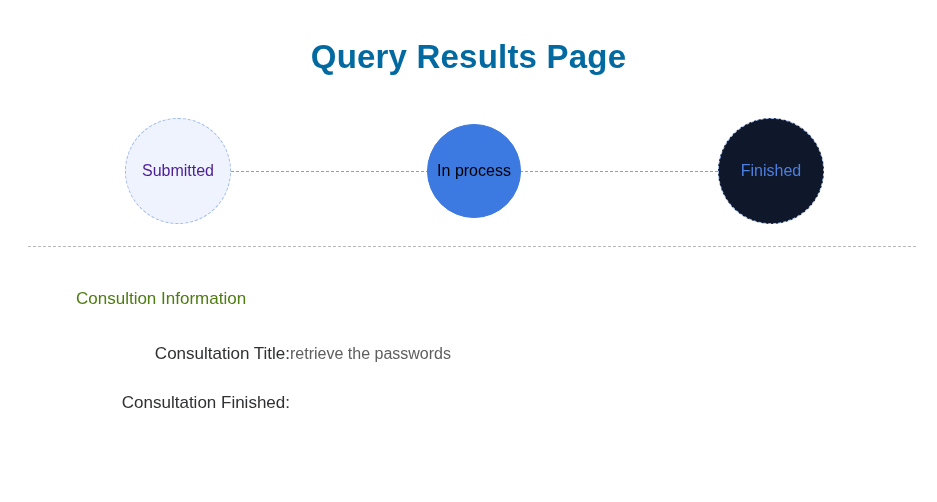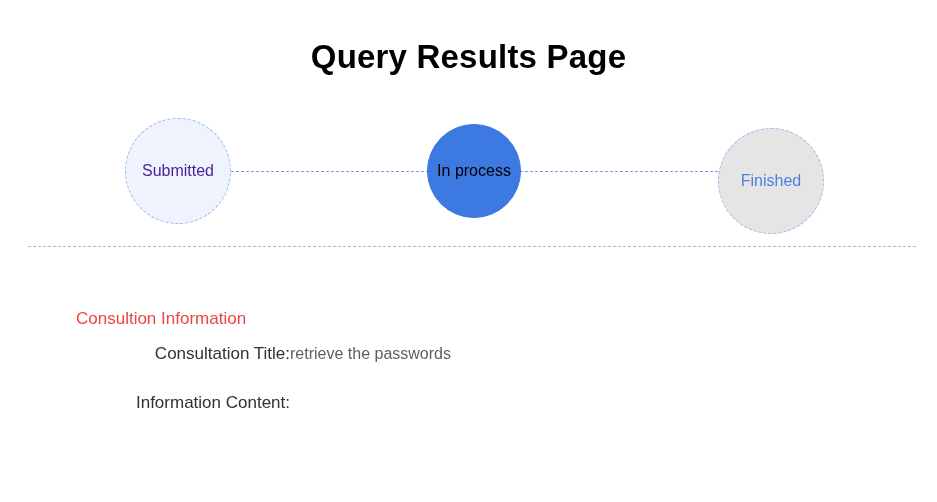--- a/index.html
+++ b/index.html
@@ -17,21 +17,21 @@
 
   
   .page-title {
     position: absolute;
     top: 36px;
     left: 0;
     width: 937px;
     text-align: center;
     font-size: 33px;
     font-weight: bold;
-    color: #000000;
+    color: #0369a1;
     letter-spacing: 0.2px;
     line-height: 42px;
   }
 
   
   .stepper {
     position: absolute;
     top: 116px;
     left: 0;
     width: 937px;
@@ -75,45 +75,45 @@
     top: 8px;
     width: 94px;
     height: 94px;
     background: #3c79e0;
     border: 1px solid #3c79e0;
   }
   .step-inprocess .step-label { color: #000000; }
 
   .step-finished {
     left: 718px;
-    top: 12px;
+    top: 2px;
     width: 106px;
     height: 106px;
-    background: #e5e5e5;
+    background: #0f172a;
     border: 1px dashed #9bb8ee;
   }
   .step-finished .step-label { color: #4c7fe0; }
 
   
   .divider {
     position: absolute;
     top: 246px;
     left: 28px;
     width: 888px;
     height: 0;
     border-top: 1px dashed #b9b9b9;
   }
 
   
   .section-heading {
     position: absolute;
-    top: 308px;
+    top: 288px;
     left: 76px;
     font-size: 17px;
-    color: #ef4444;
+    color: #4d7c0f;
     line-height: 22px;
     text-align: center;
   }
 
   .detail-rows {
     position: absolute;
     top: 341px;
     left: 0;
     width: 937px;
   }
@@ -169,16 +169,16 @@
 <div class="section-heading">Consultion Information</div>
 
 <div class="detail-rows">
 
   <div class="detail-row">
     <div class="detail-label">Consultation Title:</div>
     <div class="detail-value single">retrieve the passwords</div>
   </div>
 
   <div class="detail-row">
-    <div class="detail-label">Information Content:</div>
+    <div class="detail-label">Consultation Finished:</div>
   </div>
 
 </div>
 
 </body></html>

